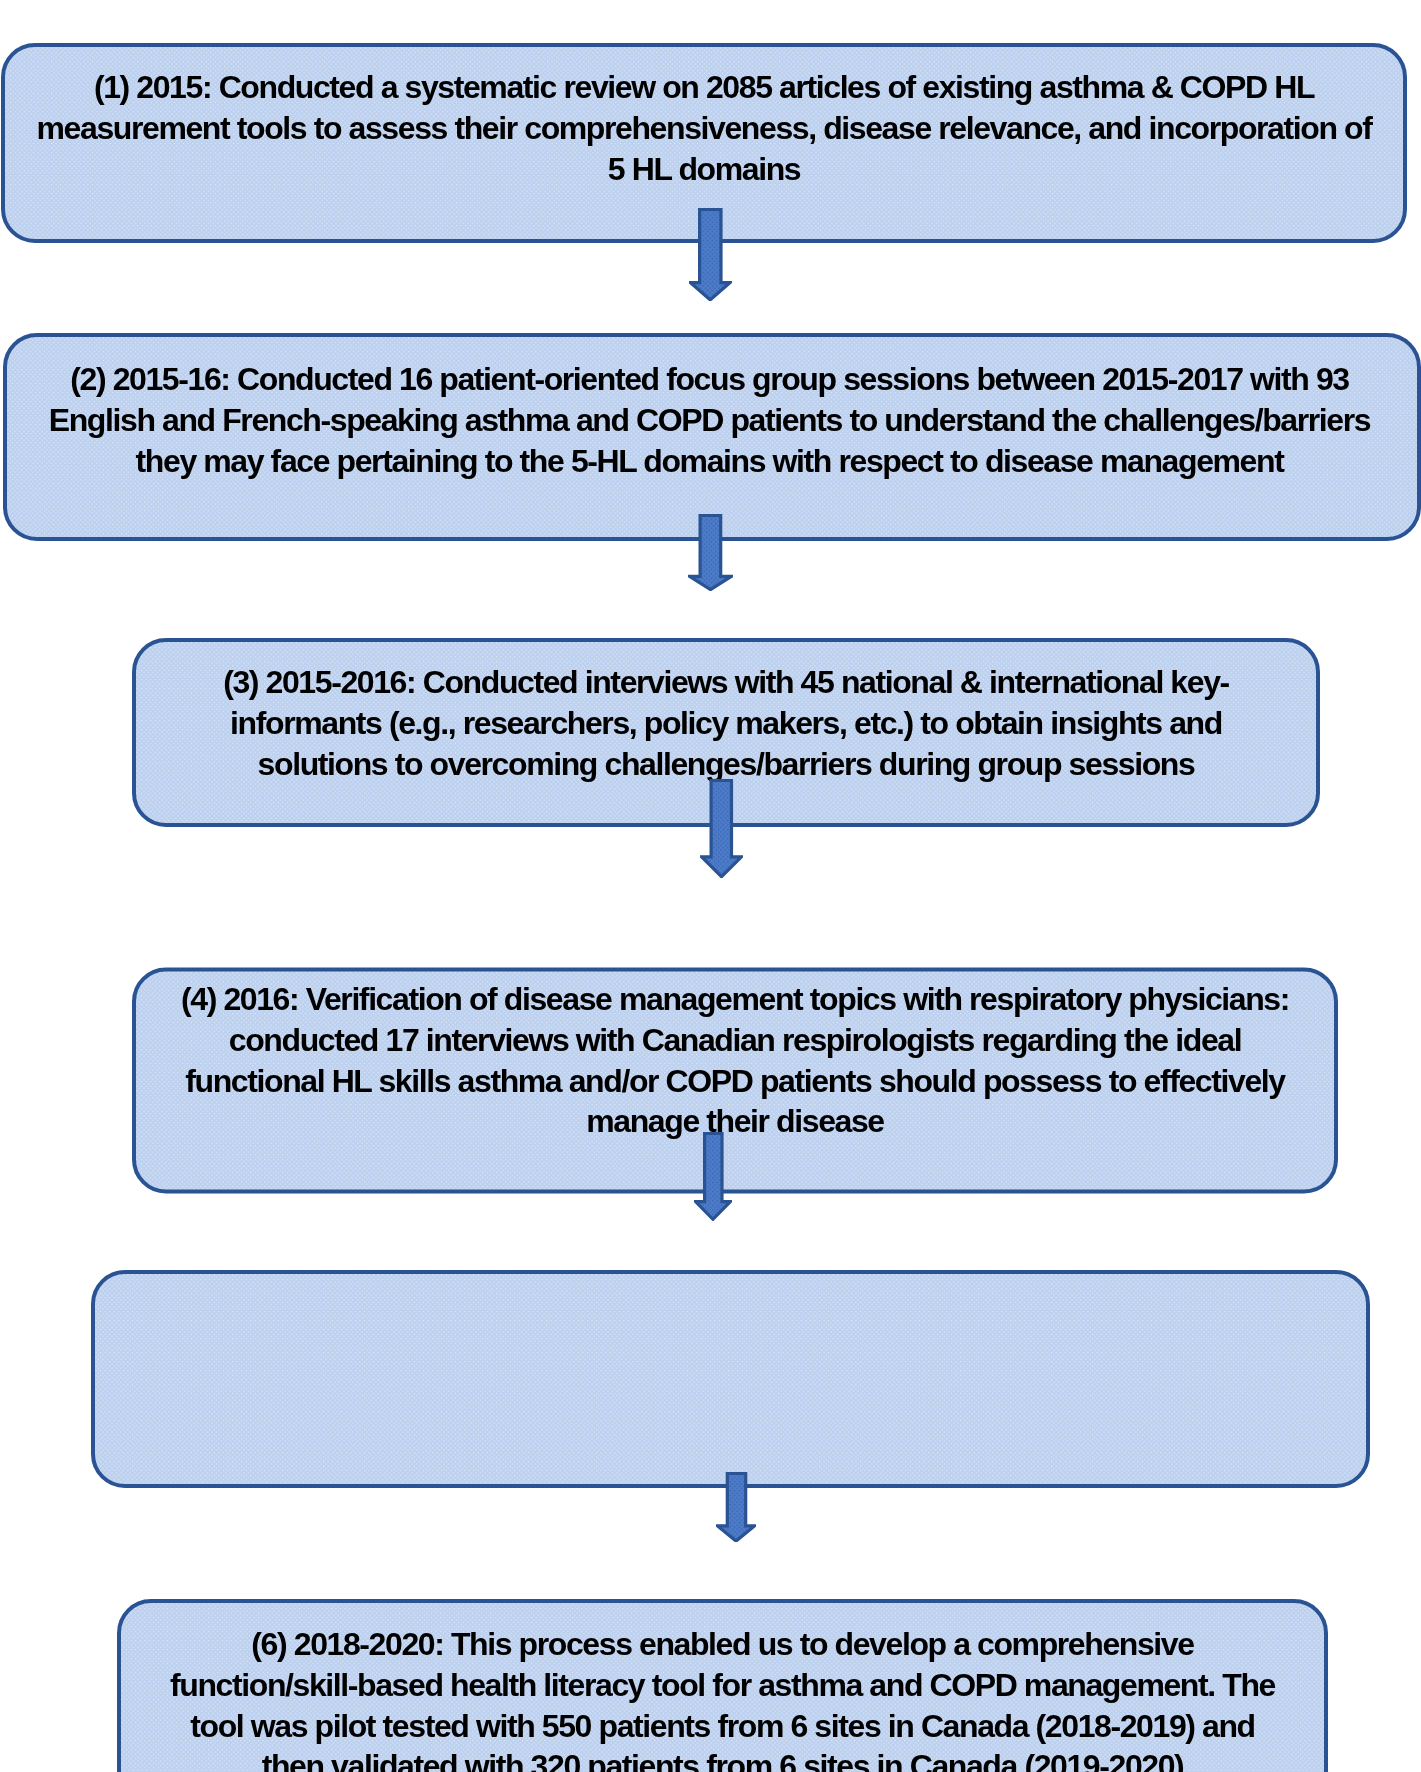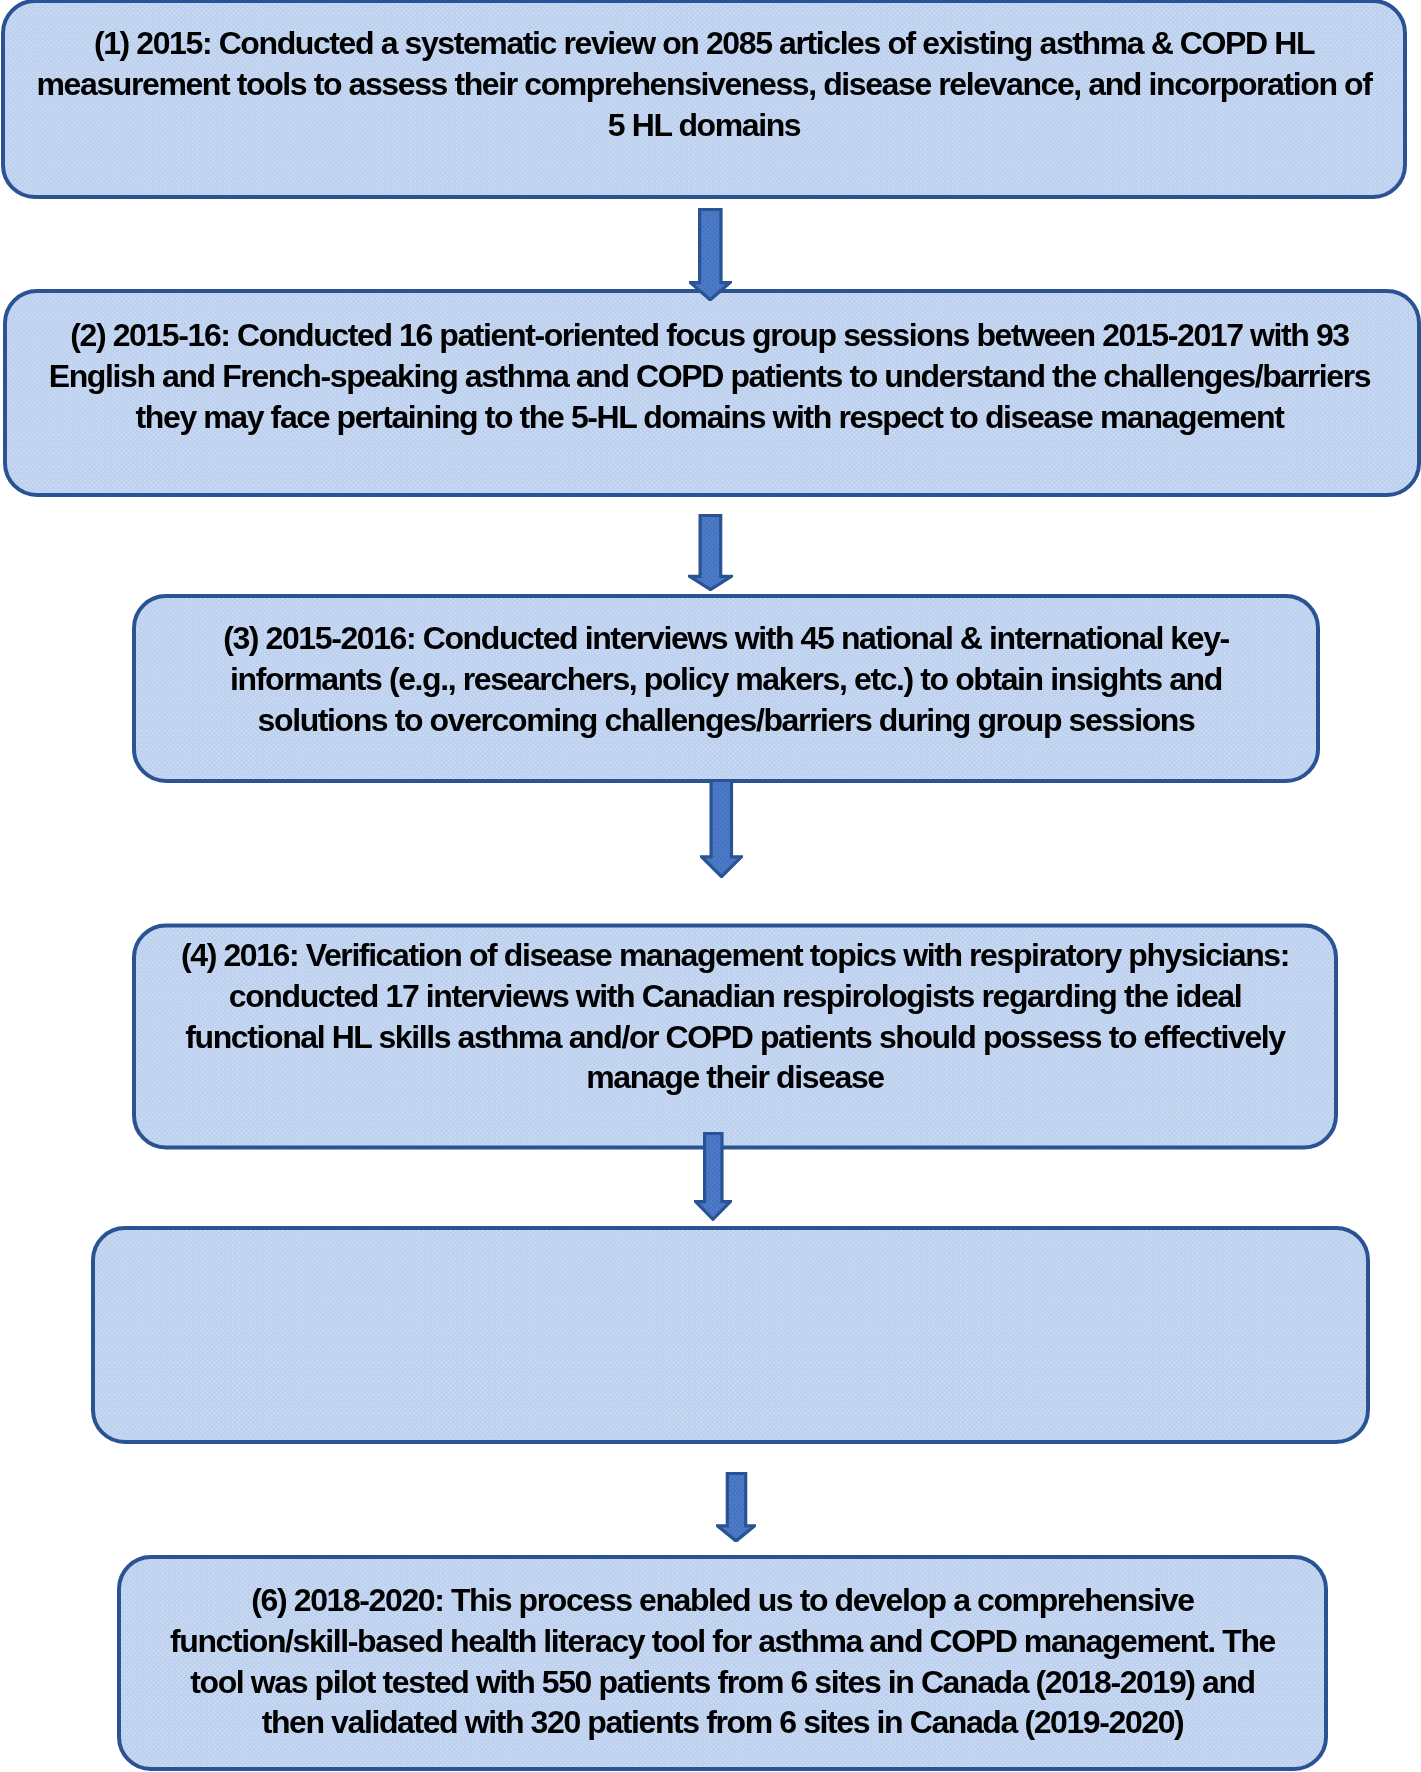--- a/index.html
+++ b/index.html
@@ -8,20 +8,21 @@
        font-family:"Liberation Sans",sans-serif;}
   #stage{position:relative;width:1421px;height:1772px;background:#fff;}
 
   .node{
     position:absolute;
     z-index:1;
     box-sizing:border-box;
     display:flex;
     align-items:flex-start;
     justify-content:flex-start;
+    margin-top:44px;
   }
   .node .shape{
     position:absolute;
     left:0;top:0;width:100%;height:100%;
     pointer-events:none;
   }
   .node .txt{
     position:relative;
     color:#000000;
     font-weight:bold;

